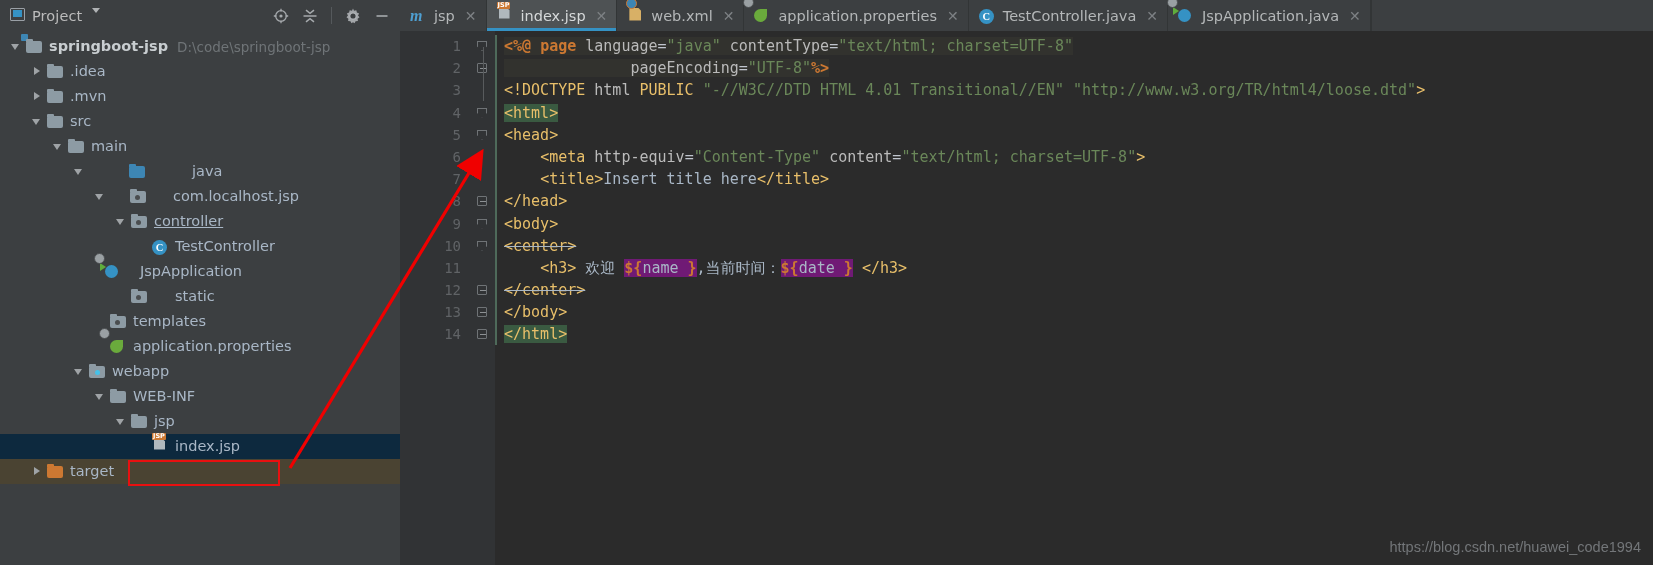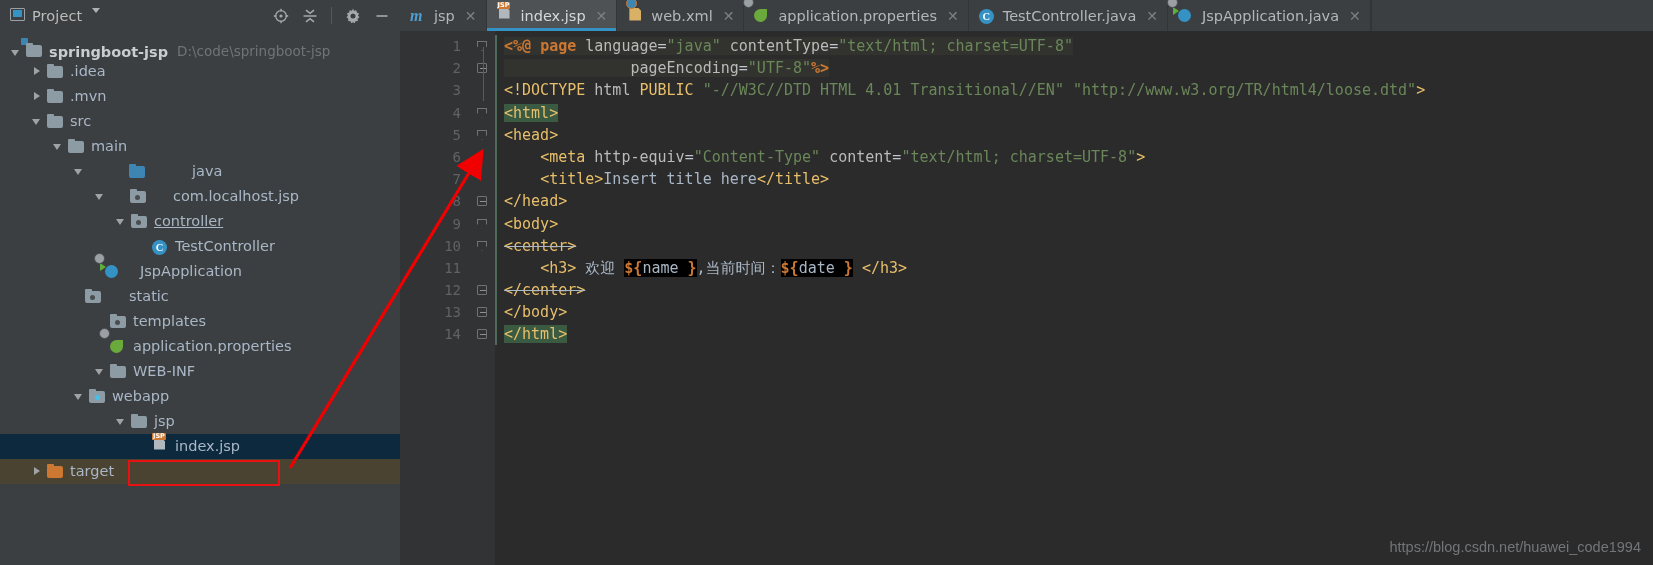--- a/index.html
+++ b/index.html
@@ -253,21 +253,21 @@
   .t-tag      { color: #e8bf6a; }
   .t-attr     { color: #bababa; }
   .t-str      { color: #6a8759; }
   .t-kw       { color: #cc7832; font-weight: bold; }
   .t-txt      { color: #a9b7c6; }
   .t-doctype  { color: #e8bf6a; }
   .t-plain    { color: #c0c5ce; }
   .t-cn       { color: #a9b7c6; }
   .strike     { text-decoration: line-through; text-decoration-color: #a9b7c6; }
   .scriptlet-bg { background: #32322e; }
-  .el-bg      { background: #000000; }
+  .el-bg      { background: #701a75; }
   .sel-tag    { background: #3a5a41; }
 
   #left-edge-mark {
     position: absolute; left: 0; top: 4px; width: 2px; height: 310px;
     background: #4e6a5a;
   }
   #watermark {
     position: absolute; right: 12px; bottom: 10px;
     color: #737679; font-size: 14.5px;
     font-family: "Liberation Sans", sans-serif;
@@ -311,21 +311,21 @@
         </span>
         <span class="tool-ico">
           <svg width="16" height="16" viewBox="0 0 16 16">
             <path d="M2.5 8h11" stroke="#a6aaad" stroke-width="1.6"></path>
           </svg>
         </span>
       </div>
     </div>
 
     <div id="tree">
-        <div class="row bold" style="padding-left: 10px; align-items: flex-end;">
+        <div class="row bold" style="padding-left: 10px;">
           <span class="twisty open"></span>
           <span class="ico"><span class="folder grayblue"><span class="mod-mark"></span></span></span>
           <span class="lbl">springboot-jsp</span>
           <span class="sub">D:\code\springboot-jsp</span>
         </div>
         <div class="row" style="padding-left: 31px;">
           <span class="twisty closed"></span>
           <span class="ico"><span class="folder grayblue"></span></span>
           <span class="lbl">.idea</span>
         </div>
@@ -364,44 +364,44 @@
           <span class="ico">
             <span class="class-ico">C</span>
           </span>
           <span class="lbl">TestController</span>
         </div>
         <div class="row" style="padding-left: 77px; gap: 12px;">
           <span class="twisty "></span>
           <span class="ico"><span class="spring-ico"><span class="run-arrow"></span></span></span>
           <span class="lbl">JspApplication</span>
         </div>
-        <div class="row" style="padding-left: 48px; gap: 21px;">
+        <div class="row" style="padding-left: 94px; gap: 21px;">
           <span class="twisty "></span>
           <span class="ico"><span class="folder grayblue"><span class="pkg-dot"></span></span></span>
           <span class="lbl">static</span>
         </div>
         <div class="row" style="padding-left: 94px;">
           <span class="twisty "></span>
           <span class="ico"><span class="folder grayblue"><span class="pkg-dot"></span></span></span>
           <span class="lbl">templates</span>
         </div>
         <div class="row" style="padding-left: 94px;">
           <span class="twisty "></span>
           <span class="ico"><span class="spring-ico green"></span></span>
           <span class="lbl">application.properties</span>
         </div>
+        <div class="row" style="padding-left: 73px;">
+          <span class="twisty open"></span>
+          <span class="ico"><span class="folder grayblue"><span class="pkg-dot" style="background: rgb(69, 193, 232); left: 6px; top: 5px;"></span></span></span>
+          <span class="lbl">webapp</span>
+        </div>
         <div class="row" style="padding-left: 94px;">
           <span class="twisty open"></span>
           <span class="ico"><span class="folder grayblue"></span></span>
           <span class="lbl">WEB-INF</span>
-        </div>
-        <div class="row" style="padding-left: 73px;">
-          <span class="twisty open"></span>
-          <span class="ico"><span class="folder grayblue"><span class="pkg-dot" style="background: rgb(69, 193, 232); left: 6px; top: 5px;"></span></span></span>
-          <span class="lbl">webapp</span>
         </div>
         <div class="row" style="padding-left: 115px;">
           <span class="twisty open"></span>
           <span class="ico"><span class="folder grayblue"></span></span>
           <span class="lbl">jsp</span>
         </div>
         <div class="row selected" style="padding-left: 136px;">
           <span class="twisty "></span>
           <span class="ico"><span class="jsp-ico"><span class="tag">JSP</span></span></span>
           <span class="lbl">index.jsp</span>

